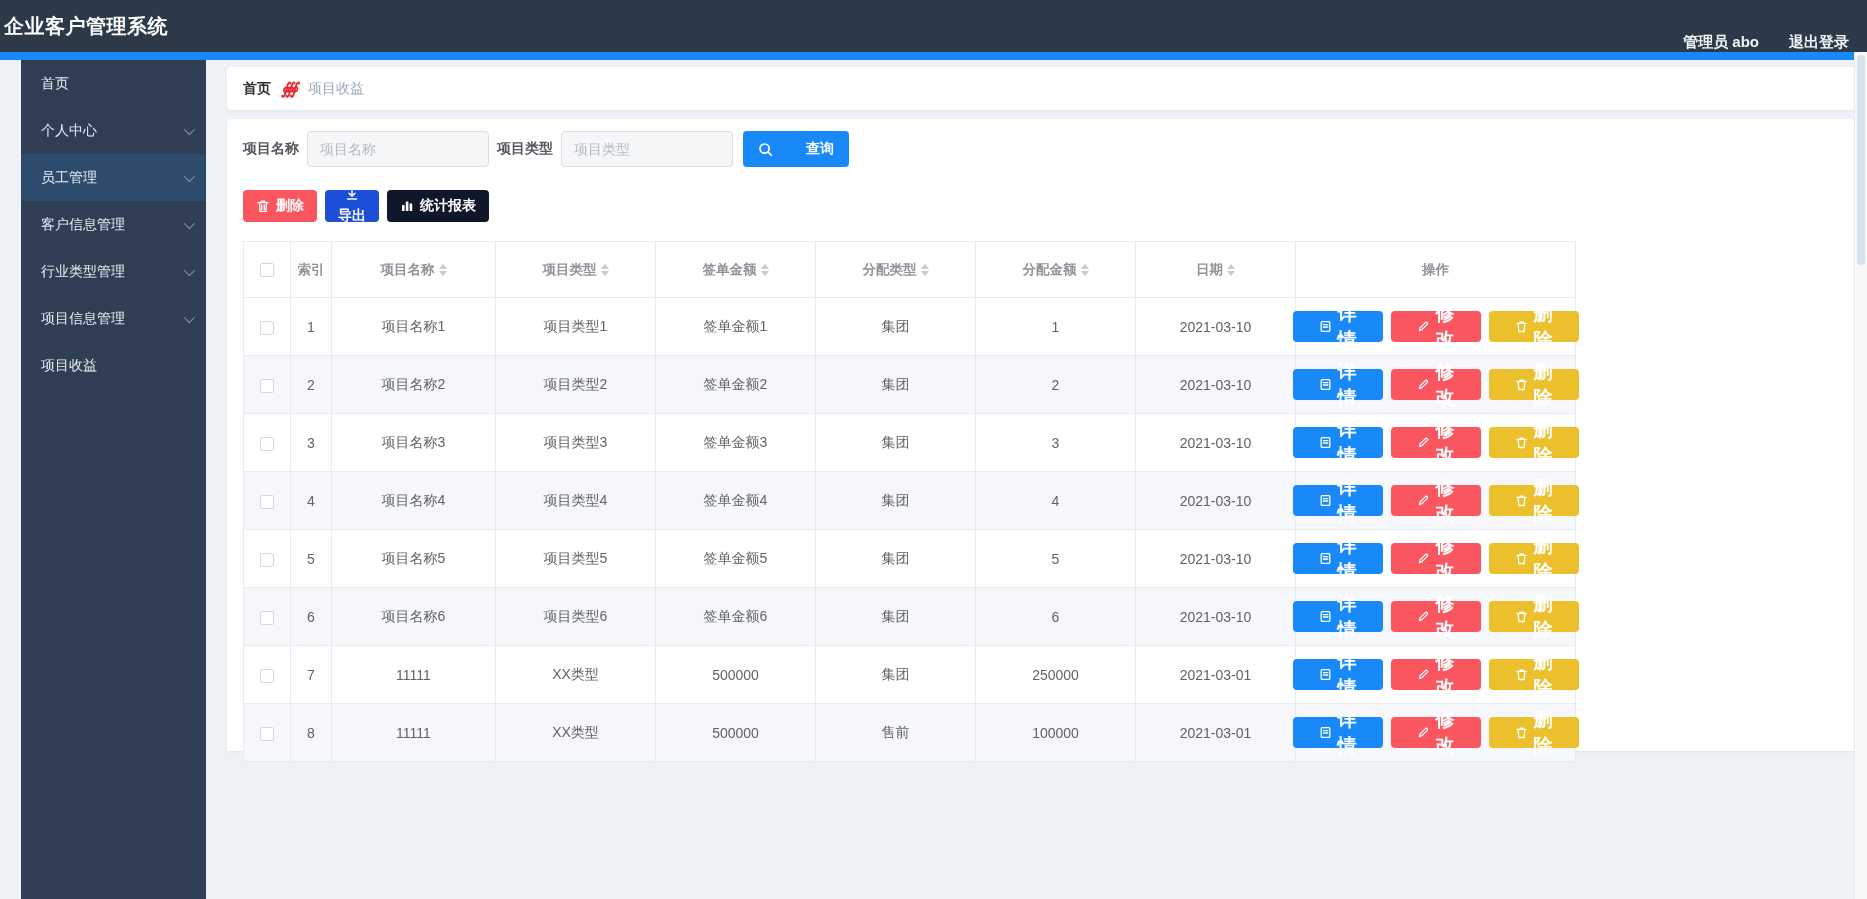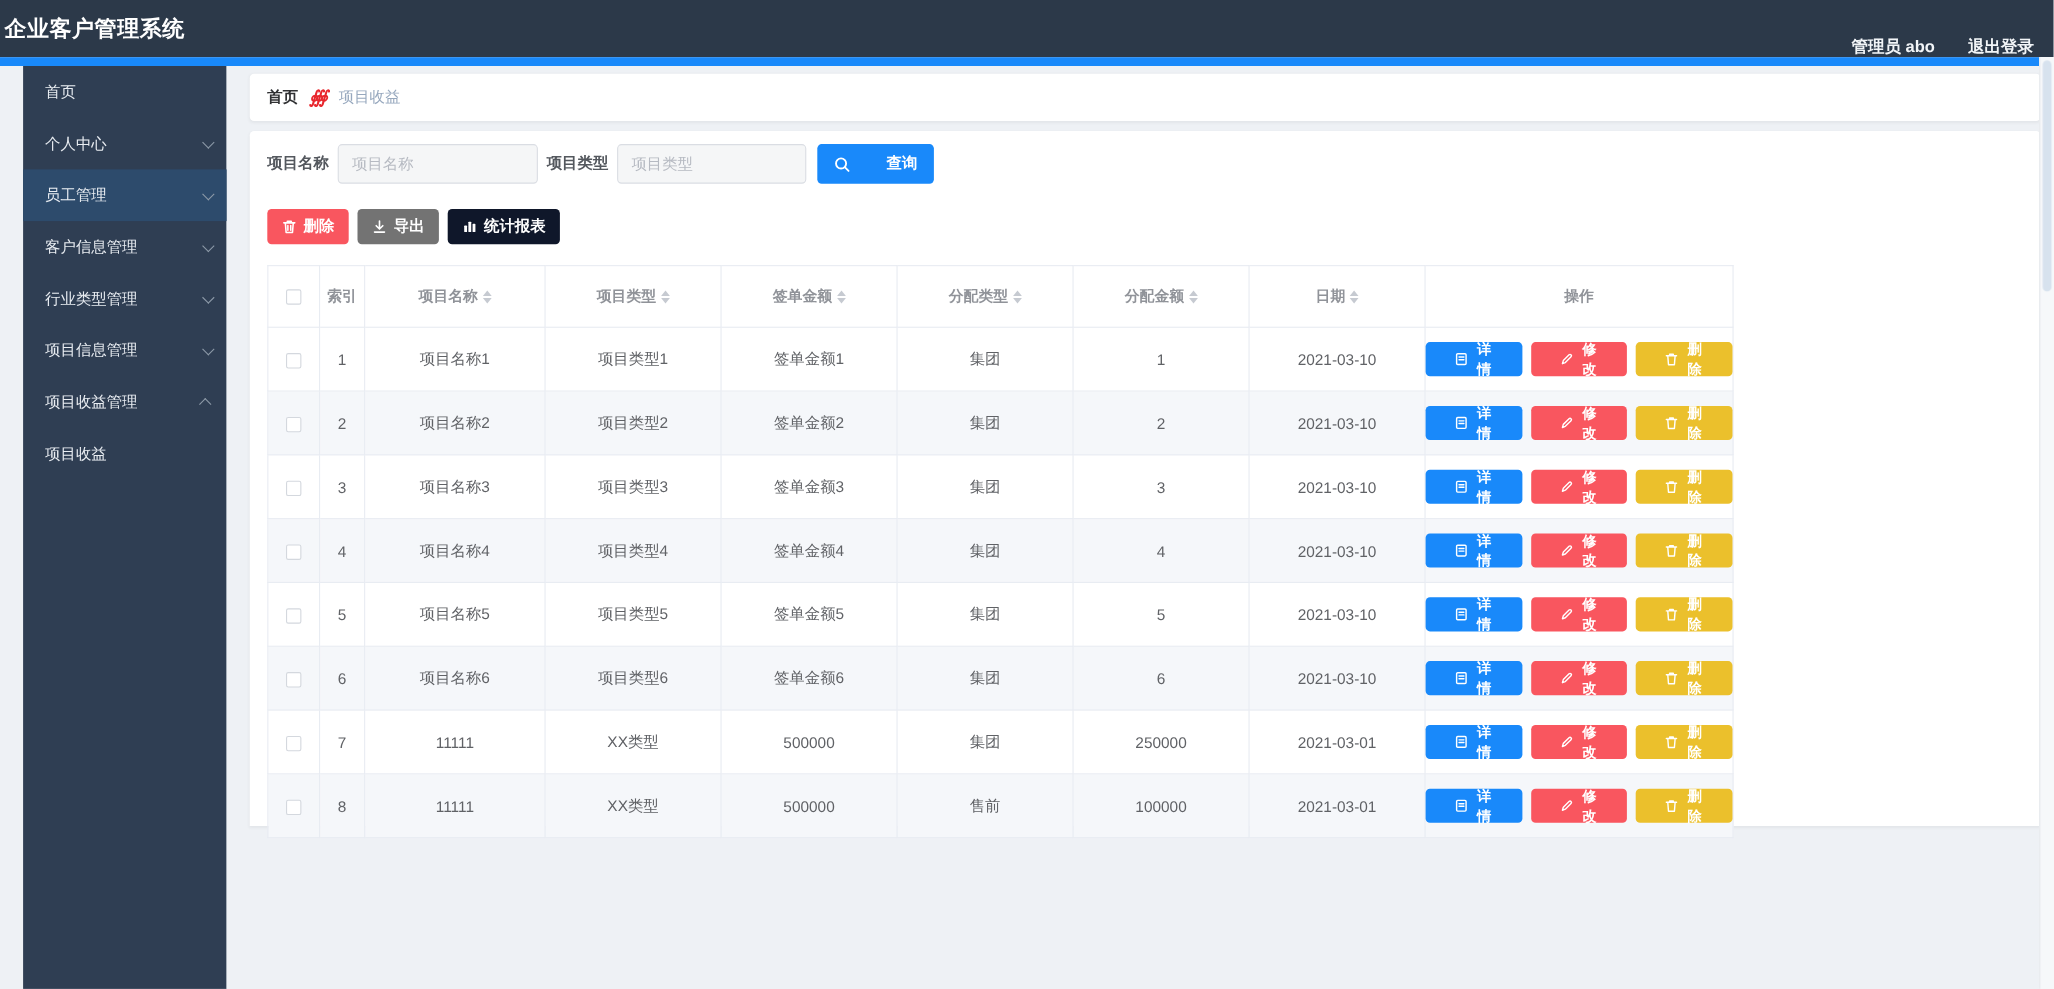--- a/index.html
+++ b/index.html
@@ -42,39 +42,39 @@
   .f-input::placeholder { color:#b6bac2; }
   .gap8 { width:8px; }
   .btn { display:inline-flex; align-items:center; justify-content:center; gap:6px;
     border:none; border-radius:4px; color:#fff; font-weight:bold; cursor:pointer;
     font-family:inherit; }
   .btn svg { flex:none; }
   .btn-search { height:36px; padding:0 15px; font-size:14px; background:#1989fa;gap:33px; }
   .btn-row { margin-top:23px; display:flex; gap:8px; }
   .btn-top { height:32px; padding:0 13px; font-size:14px; }
   .btn-red    { background:#f9565f; }
-  .btn-green  { background:#737373; }
+  .btn-green  { background:#1d4ed8;flex-direction:column; }
   .btn-yellow { background:#0f172a; }
   
   table { margin-top:19px; width:1332px; border-collapse:collapse; table-layout:fixed; }
   th, td { border:1px solid #e8ecf2; text-align:center; vertical-align:middle; }
   thead th { height:56px; color:#909399; font-size:13.5px; font-weight:bold;
     background:#fff; cursor:pointer; padding:0 4px; }
   tbody td { height:58px; font-size:14px; color:#606266; background:#fff; }
   tbody tr:nth-child(even) td { background:#f5f7fa; }
   .th-inner { display:inline-flex; align-items:center; gap:4px; }
   .sort { display:inline-flex; flex-direction:column; gap:2px; }
   .sort i { display:block; width:0; height:0; border-left:4px solid transparent;
     border-right:4px solid transparent; }
   .sort .up   { border-bottom:5px solid #c6cad1; }
   .sort .down { border-top:5px solid #c6cad1; }
   .cb { display:inline-block; width:14px; height:14px; border:1px solid #d4d8de;
     border-radius:2px; background:#fff; cursor:pointer; vertical-align:middle; }
   .row-actions { display:flex; gap:8px; justify-content:center; align-items:center; }
-  .btn-row-act { height:31px; padding:0 26px; font-size:13px; }
+  .btn-row-act { height:31px; padding:0 26px; font-size:19px; }
   .btn-blue { background:#1989fa; }
   .btn-del-y { background:#ebc02c; }
   
   .scrollbar { position:fixed; top:52px; right:0; width:13px; height:847px;
     background:#f6f8fa; border-left:1px solid #e9ecef; }
   .scrollbar .thumb { position:absolute; top:3px; left:2px; width:8px; height:210px;
     border-radius:4px; background:#d7e2ee; }
 </style>
 </head>
 <body>
@@ -116,24 +116,20 @@
       <span class="lbl">行业类型管理</span>
       <span class="chev down"></span>
     </div>
 
     <div class="side-item">
       <span class="lbl">项目信息管理</span>
       <span class="chev down"></span>
     </div>
 
 
-    <div class="side-item">
-      <span class="lbl">项目收益管理</span>
-      <span class="chev up"></span>
-    </div>
 
     <div class="side-item">
       <span class="lbl">项目收益</span>
 
     </div>
   </aside>
 
   <main class="content">
 
     <div class="card bc-card">

